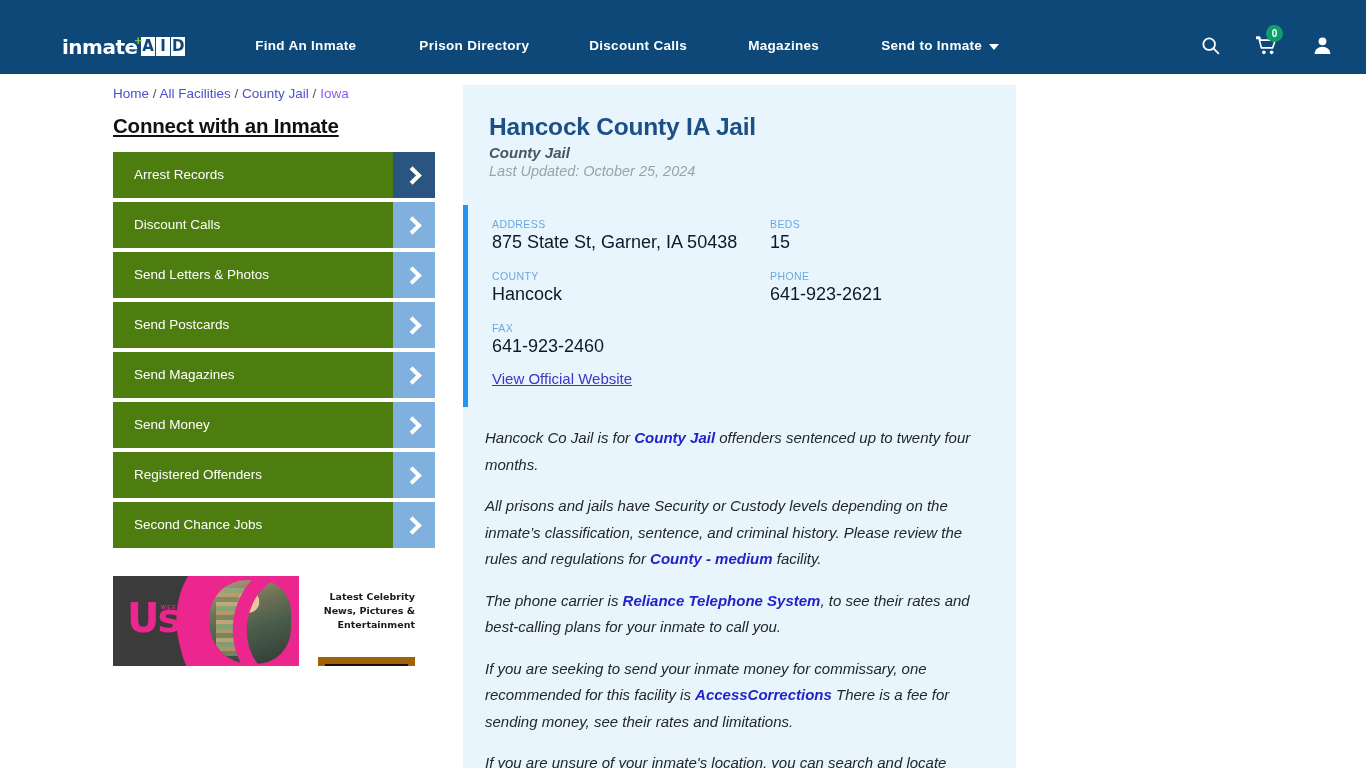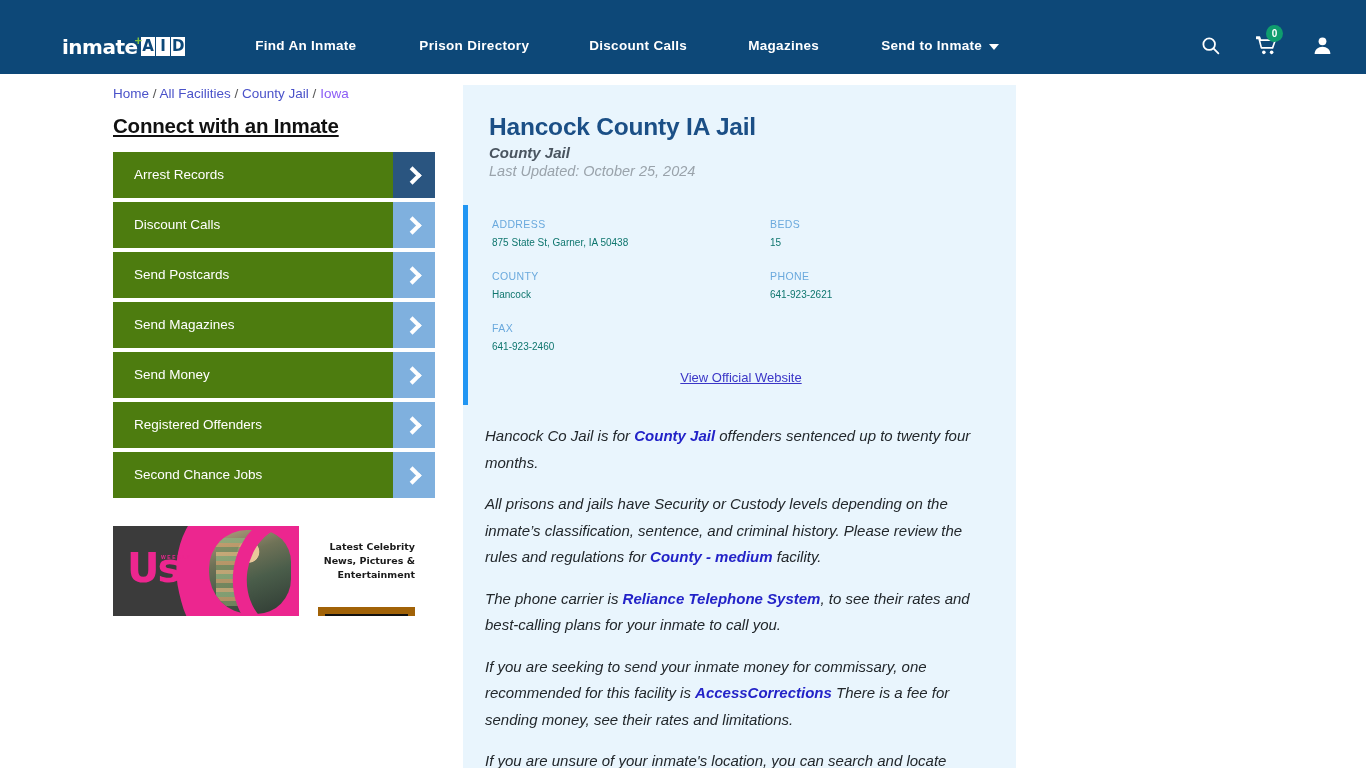--- a/index.html
+++ b/index.html
@@ -319,32 +319,31 @@
   }
   .info-cell { margin-bottom: 18px; }
   .info-label {
     color: #6aa9dd;
     font-size: 10.5px;
     letter-spacing: 0.4px;
     margin-bottom: 3px;
     text-transform: uppercase;
   }
   .info-value {
-    color: #0f766e;
-    font-size: 10px;
+    color: #0f172a;
+    font-size: 18px;
     line-height: 19px;
   }
   #official-site {
     grid-column: 1 / 3;
     color: #3b36c7;
-    font-size: 13px;
+    font-size: 15px;
     text-decoration: underline;
     cursor: pointer;
     margin-top: -4px;
-    text-align: center;
   }
 
   #desc-block { padding: 18px 26px 24px 22px; }
   .desc-p {
     color: #22272b;
     font-size: 15px;
     font-style: italic;
     line-height: 26.5px;
     margin: 0 0 15px 0;
   }
@@ -413,20 +412,26 @@
     <div id="sidebar-title">Connect with an Inmate</div>
 
     <div class="side-btn active">
       <span class="side-btn-label">Arrest Records</span>
       <span class="side-btn-arrow">
           <i class="chev"></i>
         </span>
     </div>
     <div class="side-btn">
       <span class="side-btn-label">Discount Calls</span>
+      <span class="side-btn-arrow">
+          <i class="chev"></i>
+        </span>
+    </div>
+    <div class="side-btn">
+      <span class="side-btn-label">Send Letters &amp; Photos</span>
       <span class="side-btn-arrow">
           <i class="chev"></i>
         </span>
     </div>
     <div class="side-btn">
       <span class="side-btn-label">Send Postcards</span>
       <span class="side-btn-arrow">
           <i class="chev"></i>
         </span>
     </div>

